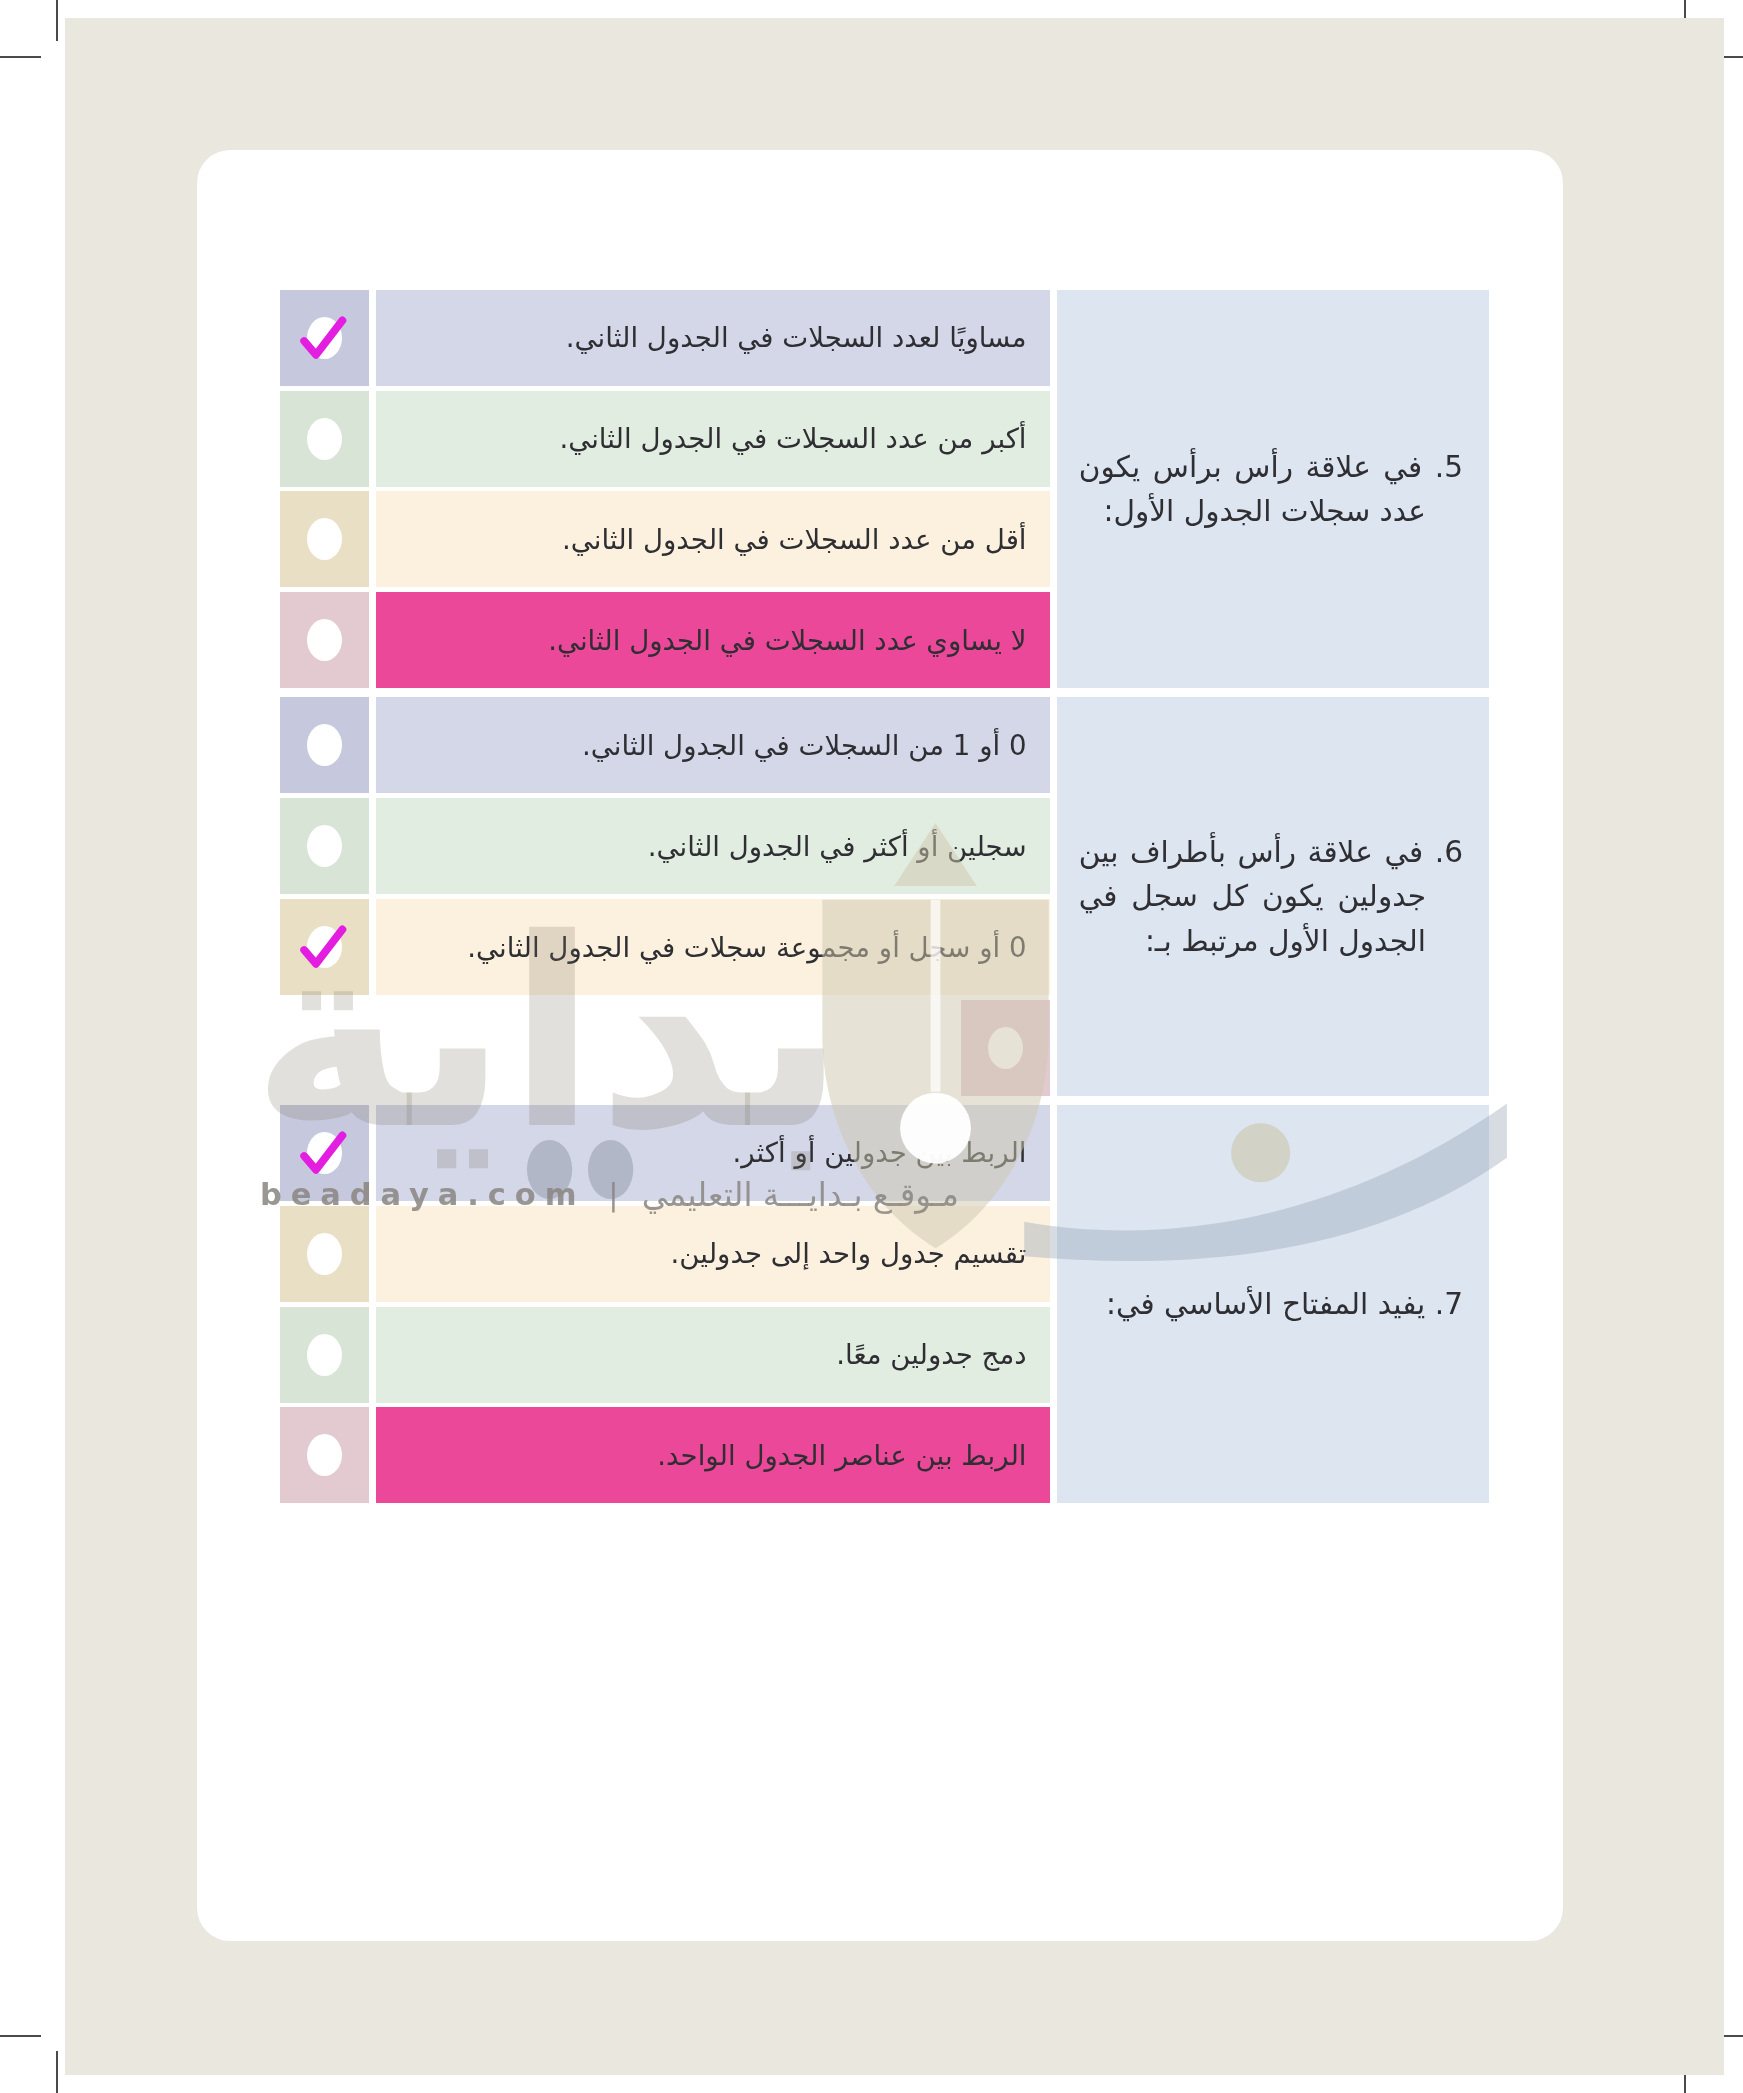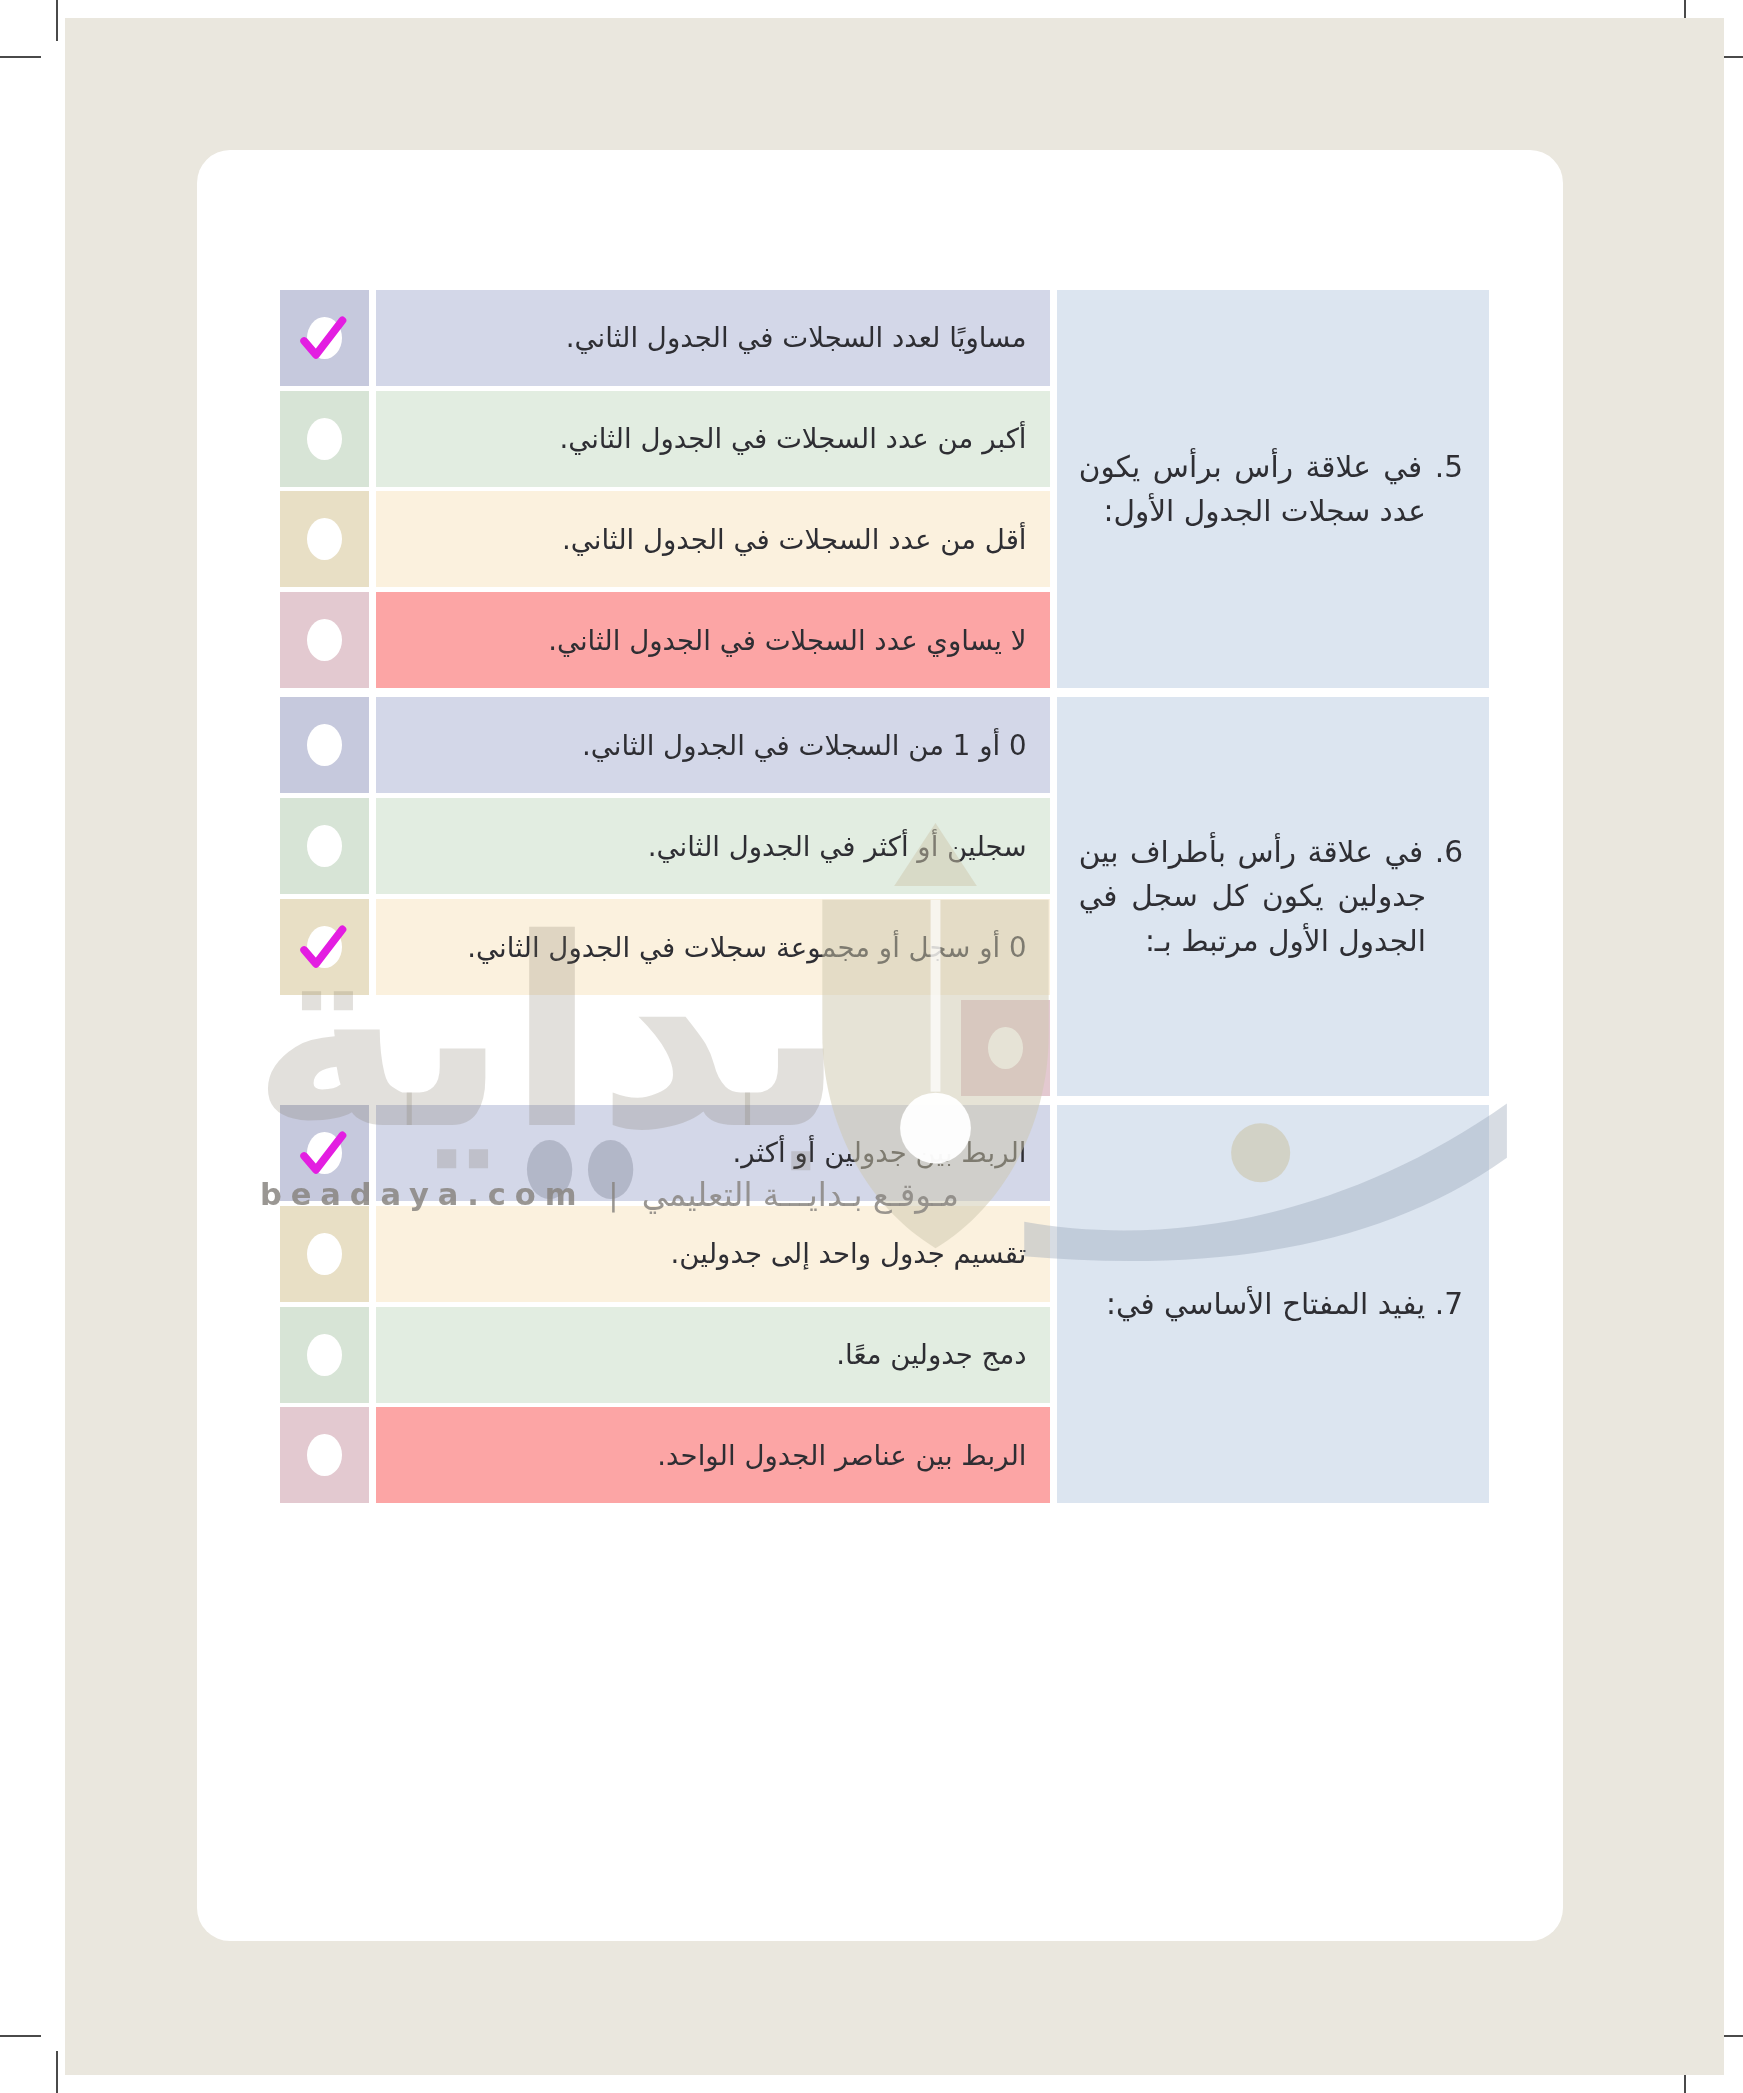--- a/index.html
+++ b/index.html
@@ -21,21 +21,21 @@
   .opt{display:flex;gap:6.9px;height:96px;}
   .opt-text{width:675px;display:flex;align-items:center;padding-right:23.6px;box-sizing:border-box;
             font-size:27.6px;color:#2e2e33;}
   .opt-check{width:89px;position:relative;display:flex;align-items:center;justify-content:center;flex-shrink:0;}
   .bubble{width:35px;height:42px;border-radius:50%;background:#ffffff;}
   .check-wrap{position:absolute;left:50%;top:50%;transform:translate(-54%,-46%);display:none;}
   
   .row-lavender .opt-text{background:#d3d7e8;} .row-lavender .opt-check{background:#c6c9dd;}
   .row-green    .opt-text{background:#e2ede1;} .row-green    .opt-check{background:#d7e4d6;}
   .row-cream    .opt-text{background:#fbf1de;} .row-cream    .opt-check{background:#e8dfc5;}
-  .row-pink     .opt-text{background:#fca5a5;text-align:center;} .row-pink     .opt-check{background:#e3c9d0;}
+  .row-pink     .opt-text{background:#ec4899;text-align:center;} .row-pink     .opt-check{background:#e3c9d0;}
   
   .wm{position:absolute;inset:0;pointer-events:none;z-index:5;}
   .wm-logo{position:absolute;left:54px;top:729px;font-size:261px;line-height:1.2;font-weight:bold;
            color:rgba(121,113,96,0.22);direction:rtl;}
   .wm-caption{position:absolute;left:63px;top:1026px;display:flex;align-items:center;gap:23px;
               font-size:30.5px;color:rgba(136,133,128,0.85);direction:ltr;}
   .wm-caption .latin{letter-spacing:8.9px;font-weight:bold;}
   .wm-caption .arab{font-size:32.5px;}
   .pagenum{position:absolute;left:1688px;top:1929px;font-size:36px;font-weight:bold;color:#9aa17b;}
 </style>

